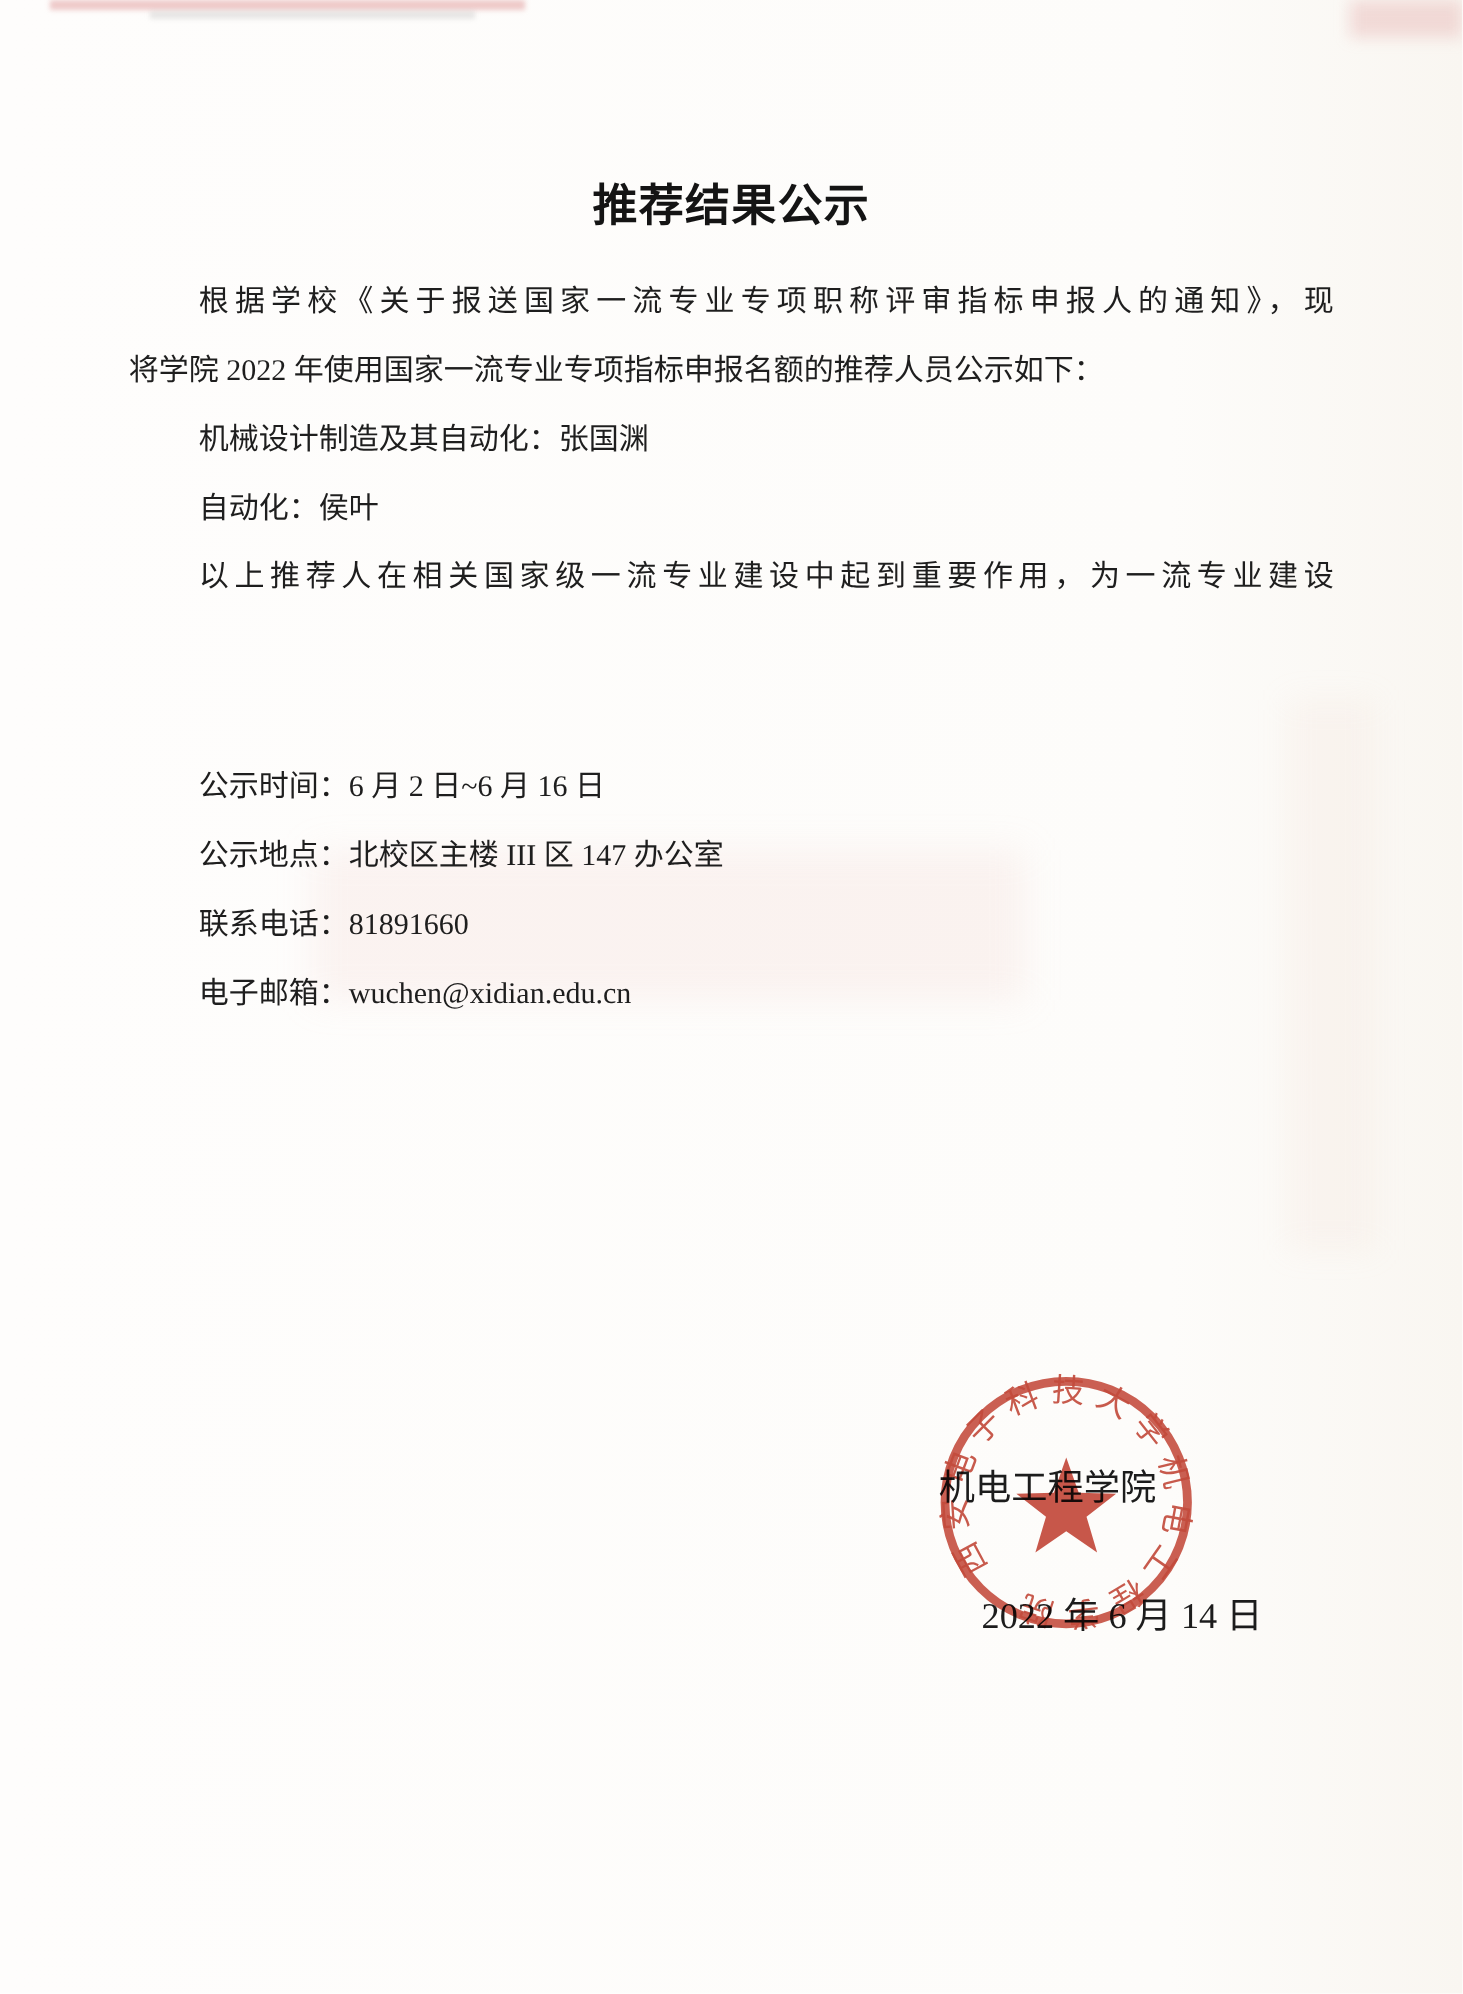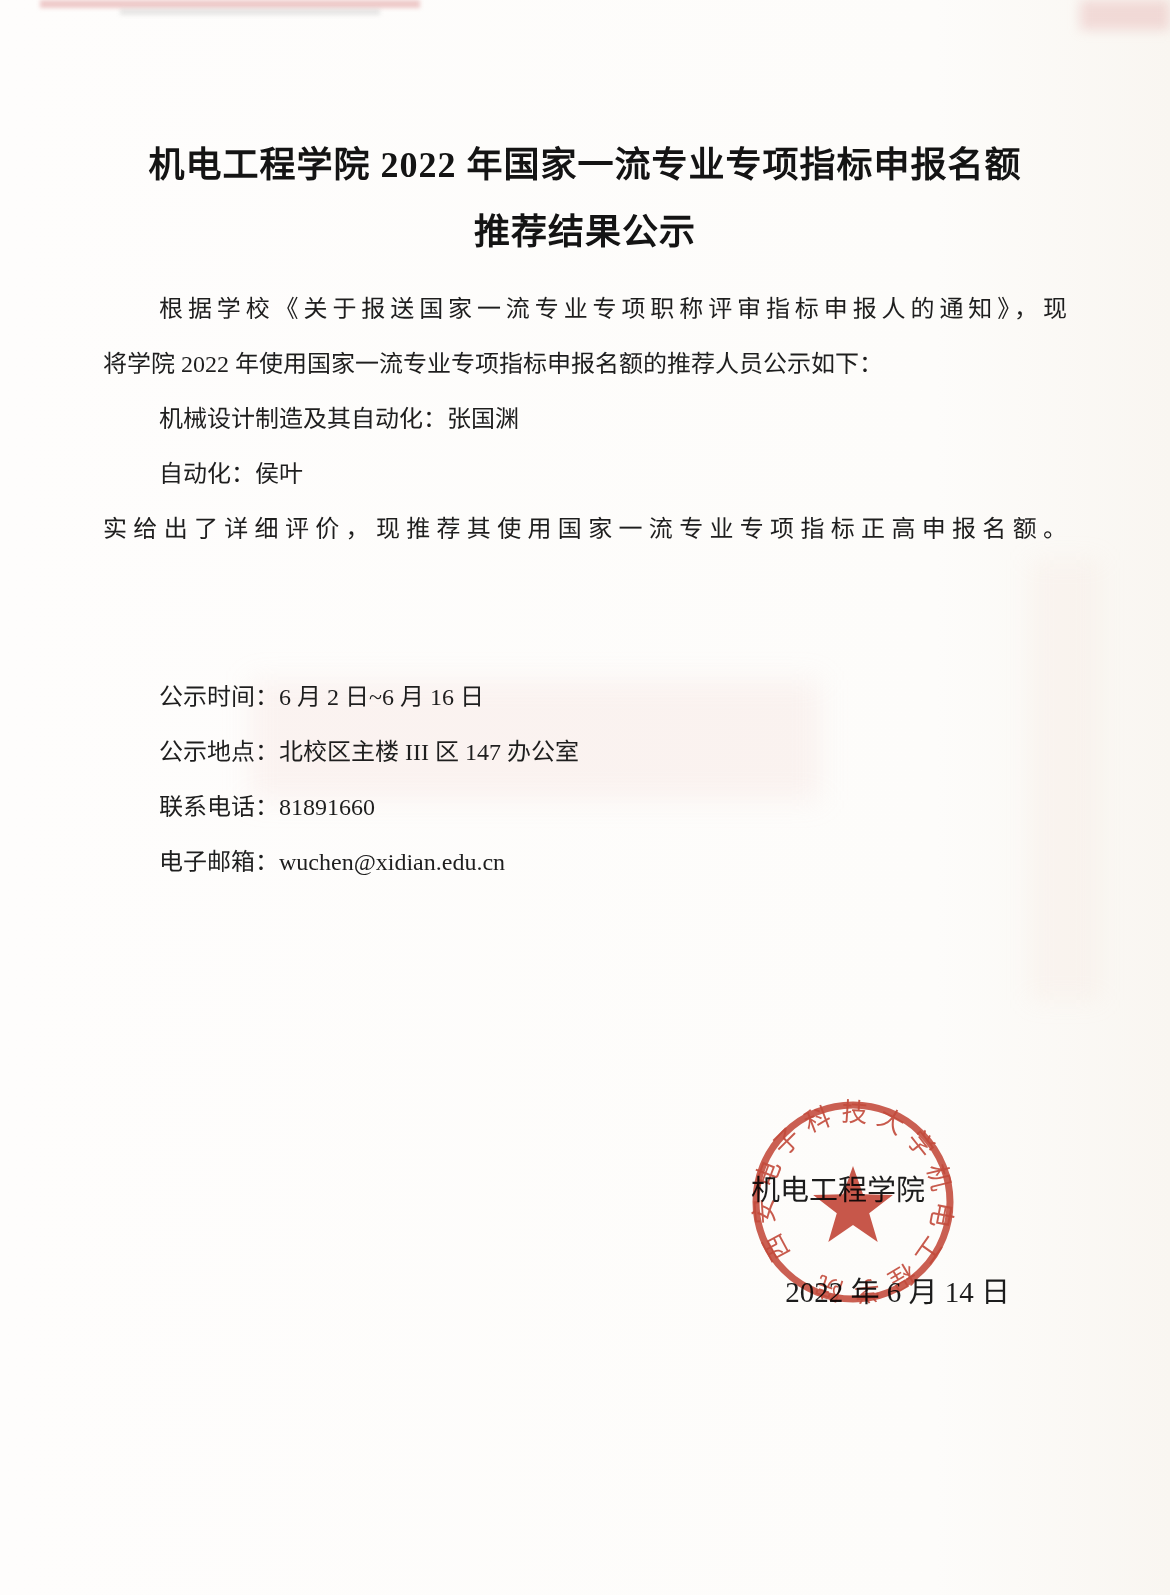--- a/index.html
+++ b/index.html
@@ -95,30 +95,29 @@
 
   <div class="smudge smudge-top-pink"></div>
   <div class="smudge smudge-top-gray"></div>
   <div class="smudge smudge-top-right"></div>
   <div class="smudge smudge-mid-pink"></div>
   <div class="smudge smudge-right-band"></div>
 
   <div class="doc">
 
     <div class="title">
-      <div>机电工程学院 2022 年国家一流专业专项指标申报名额</div>
       <div>推荐结果公示</div>
     </div>
 
     <div class="body-block">
       <div class="line indent just">根据学校《关于报送国家一流专业专项职称评审指标申报人的通知》，现</div>
       <div class="line">将学院 2022 年使用国家一流专业专项指标申报名额的推荐人员公示如下：</div>
       <div class="line indent">机械设计制造及其自动化：张国渊</div>
       <div class="line indent">自动化：侯叶</div>
-      <div class="line just">实给出了详细评价，现推荐其使用国家一流专业专项指标正高申报名额。</div>
+      <div class="line indent just">以上推荐人在相关国家级一流专业建设中起到重要作用，为一流专业建设</div>
     </div>
 
     <div class="notice-block">
       <div class="line indent">公示时间：6 月 2 日~6 月 16 日</div>
       <div class="line indent">公示地点：北校区主楼 III 区 147 办公室</div>
       <div class="line indent">联系电话：81891660</div>
       <div class="line indent">电子邮箱：wuchen@xidian.edu.cn</div>
     </div>
 
   </div>

